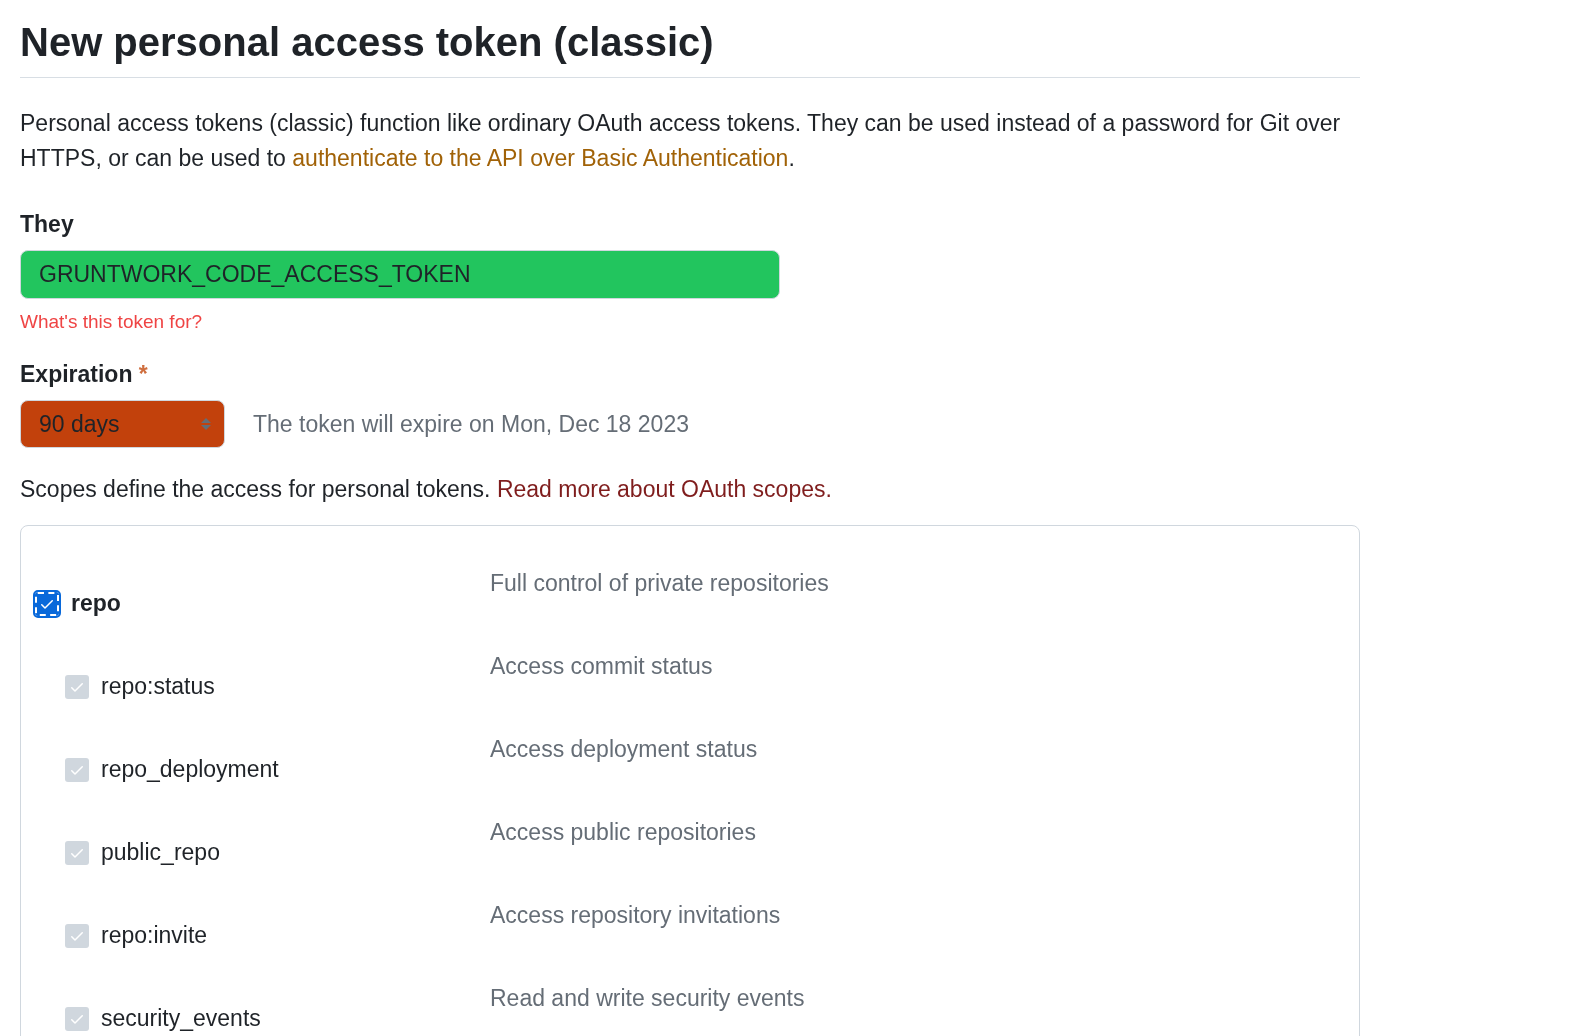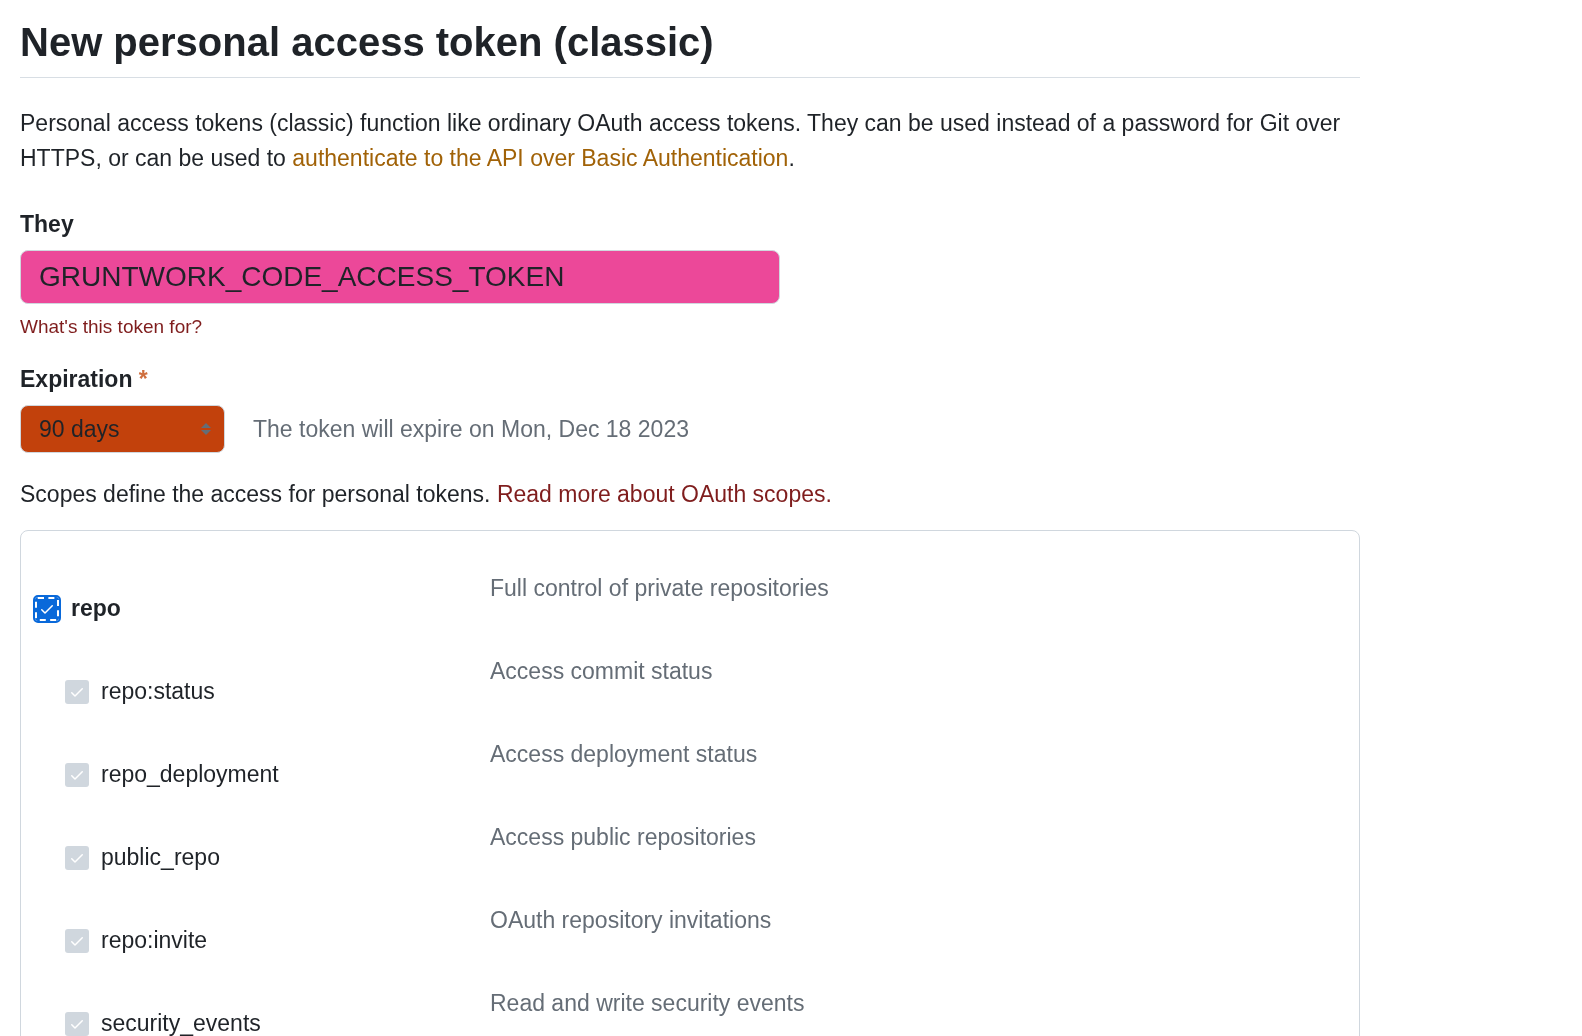--- a/index.html
+++ b/index.html
@@ -44,30 +44,30 @@
       font-weight: 600;
       color: #1f2328;
       margin-bottom: 12px;
     }
     .required-star {
       color: #cf6e3e;
     }
     .form-input {
       width: 760px;
       padding: 10px 18px;
-      font-size: 28px;
+      font-size: 23px;
       border: 1px solid #d0d7de;
       border-radius: 8px;
-      background: #ec4899;
+      background: #22c55e;
       color: #1f2328;
       font-family: inherit;
     }
     .form-hint {
       font-size: 19px;
-      color: #7f1d1d;
+      color: #ef4444;
       margin-top: 12px;
     }
     .expiration-row {
       display: flex;
       align-items: center;
       gap: 28px;
     }
     .select-wrapper {
       position: relative;
       display: inline-block;
@@ -271,21 +271,21 @@
 
       <div class="scope-row">
         <div class="scope-checkbox-col child">
           <span class="checkbox checked-gray">
             <svg viewBox="0 0 16 16">
                 <path fill="#ffffff" d="M13.78 4.22a.75.75 0 010 1.06l-7.25 7.25a.75.75 0 01-1.06 0L2.22 9.28a.75.75 0 011.06-1.06L6 10.94l6.72-6.72a.75.75 0 011.06 0z"></path>
               </svg>
           </span>
           <span class="scope-name">repo:invite</span>
         </div>
-        <span class="scope-desc">OAuth repository invitations</span>
+        <span class="scope-desc">Access repository invitations</span>
       </div>
 
       <div class="scope-row">
         <div class="scope-checkbox-col child">
           <span class="checkbox checked-gray">
             <svg viewBox="0 0 16 16">
                 <path fill="#ffffff" d="M13.78 4.22a.75.75 0 010 1.06l-7.25 7.25a.75.75 0 01-1.06 0L2.22 9.28a.75.75 0 011.06-1.06L6 10.94l6.72-6.72a.75.75 0 011.06 0z"></path>
               </svg>
           </span>
           <span class="scope-name">security_events</span>

